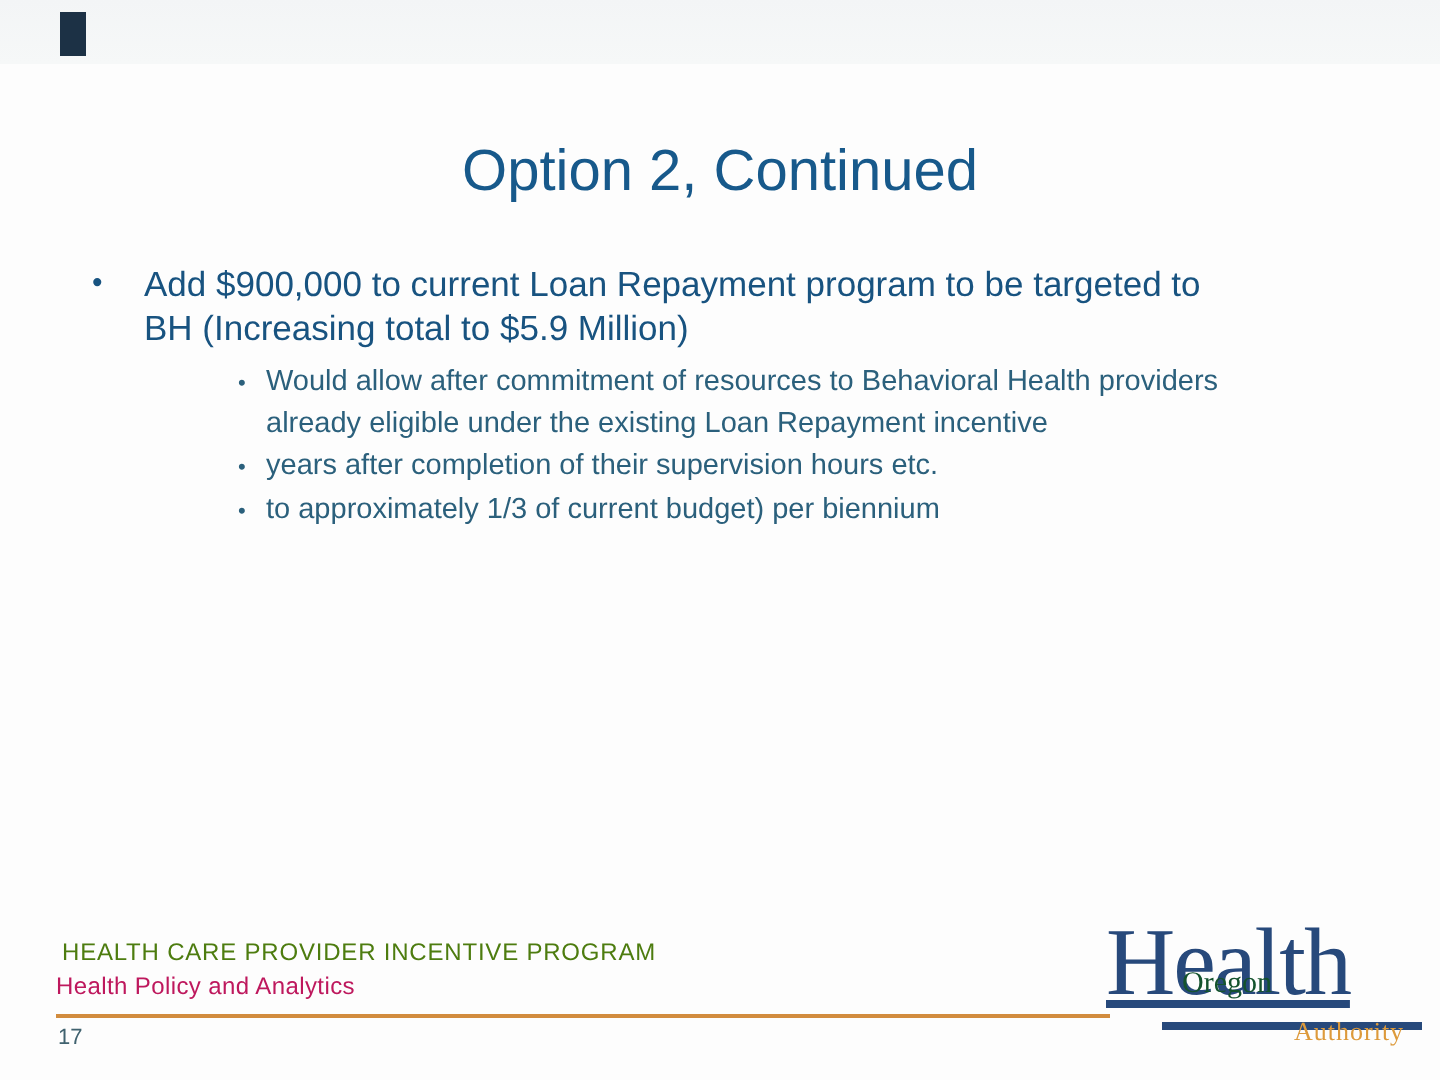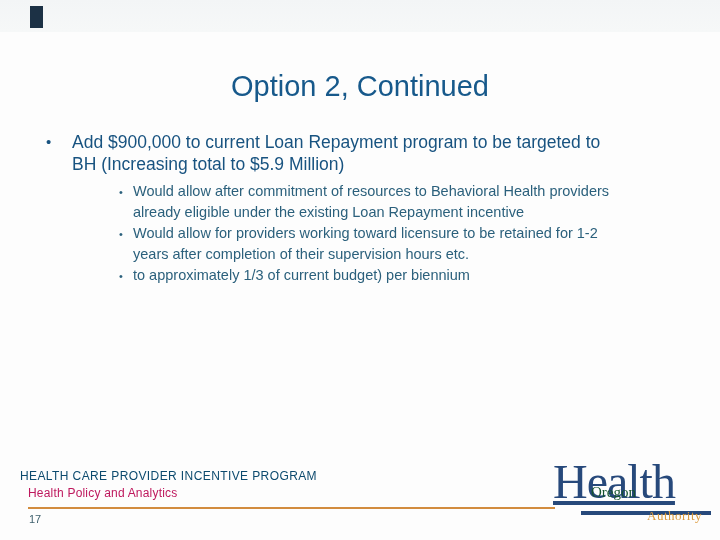--- a/index.html
+++ b/index.html
@@ -35,22 +35,22 @@
   .sub-bullets{
     position:absolute;left:119px;top:181px;width:566px;
     color:#2b607c;font-size:14.5px;line-height:21px;
   }
   .sub-item{display:flex;align-items:flex-start;}
   .sub-item .marker{
     width:14px;flex:0 0 14px;font-size:11px;line-height:21px;padding-top:1px;
   }
   .line{display:block;}
   .footer-program{
-    position:absolute;left:20px;top:469px;
-    font-size:12px;color:#0c4a6e;letter-spacing:0.4px;
+    position:absolute;left:31px;top:469px;
+    font-size:12px;color:#4d7c0f;letter-spacing:0.4px;
   }
   .footer-dept{
     position:absolute;left:28px;top:486px;
     font-size:12px;color:#be185d;letter-spacing:0.2px;
   }
   .footer-rule{
     position:absolute;left:28px;top:507px;width:527px;height:2px;
     background:#d28c3e;
   }
   .page-number{
@@ -104,21 +104,20 @@
       <span class="marker">•</span>
       <span class="text">
         <span class="line">Would allow after commitment of resources to Behavioral Health providers</span>
         <span class="line">already eligible under the existing Loan Repayment incentive</span>
       </span>
     </div>
 
     <div class="sub-item">
       <span class="marker">•</span>
       <span class="text">
-        <span class="line">Would allow for providers working toward licensure to be retained for 1-2</span>
         <span class="line">years after completion of their supervision hours etc.</span>
       </span>
     </div>
 
     <div class="sub-item">
       <span class="marker">•</span>
       <span class="text">
         <span class="line">to approximately 1/3 of current budget) per biennium</span>
       </span>
     </div>

